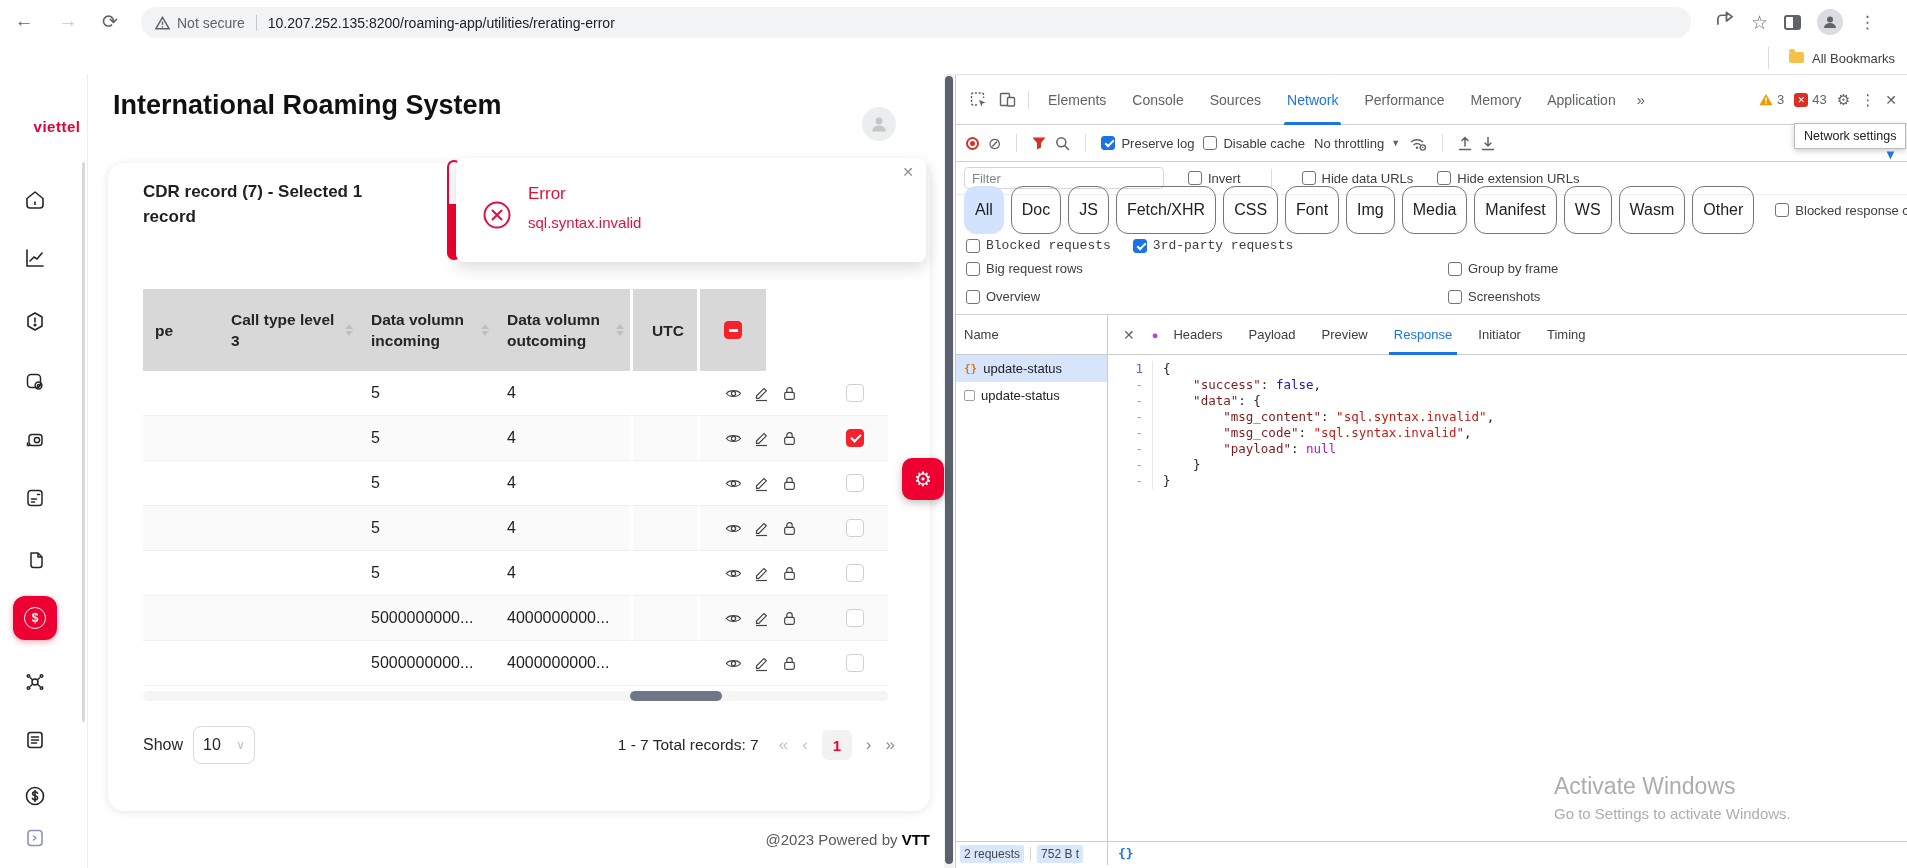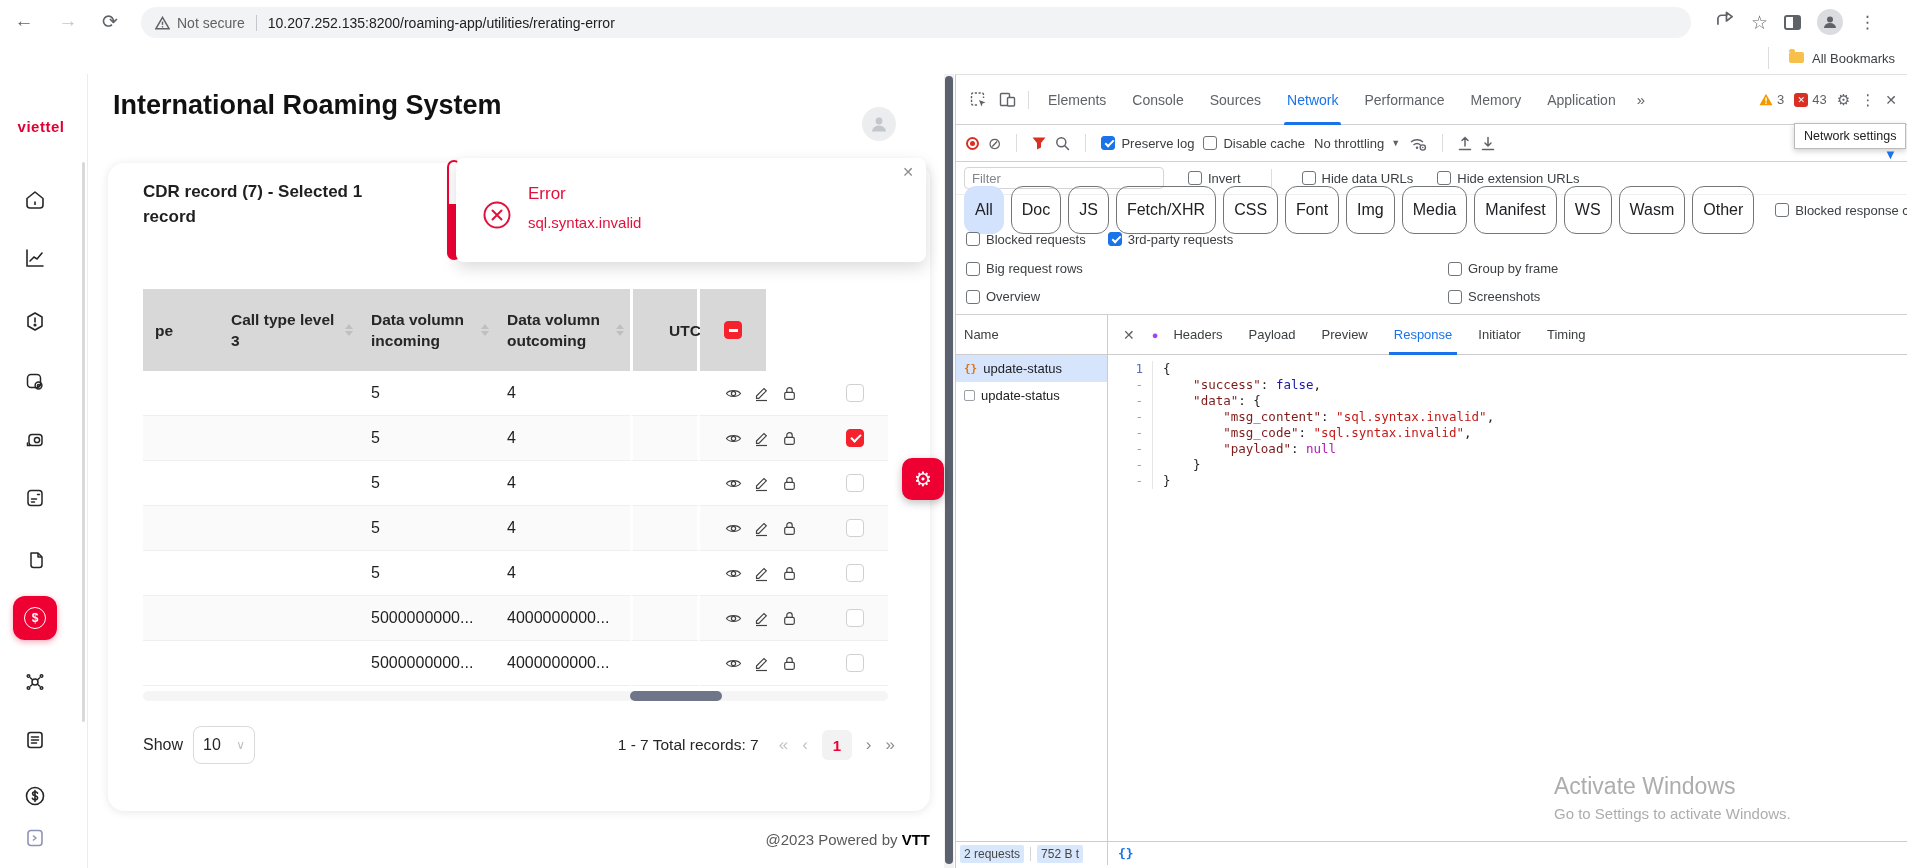--- a/index.html
+++ b/index.html
@@ -26,21 +26,21 @@
   .folder-ic::before { content:""; position:absolute; left:0; top:-3px; width:6px; height:3px; background:#f7c04a; border-radius:2px 2px 0 0; }
   .bm-label { position:absolute; left:1812px; top:7px; font-size:13px; color:#3c4043; }
 
   
   .content { position:relative; display:flex; height:794px; }
 
   
   .app { position:relative; width:955px; height:794px; background:#fff; overflow:hidden; }
   .sidebar { position:absolute; left:0; top:0; width:88px; height:794px; border-right:1px solid #ececec; background:#fff; }
   .sb-scroll { position:absolute; right:2px; top:88px; width:3px; height:560px; background:#d9d9d9; border-radius:2px; }
-  .logo { position:absolute; left:0; top:44px; width:82px; text-align:center; color:#e00032; font-size:15px; font-weight:700; letter-spacing:.5px; }
+  .logo { position:absolute; left:16px; top:44px; width:82px; text-align:center; color:#e00032; font-size:15px; font-weight:700; letter-spacing:.5px; }
   .sb-ic { position:absolute; left:23px; width:24px; height:24px; color:#262626; cursor:pointer; }
   .sb-active { position:absolute; left:13px; width:44px; height:44px; background:#ee0033; border-radius:12px; display:flex; align-items:center; justify-content:center; cursor:pointer; box-shadow:0 2px 6px rgba(238,0,51,.35); }
   .dollar-ring { width:22px; height:22px; border:1.6px solid currentColor; border-radius:50%; display:flex; align-items:center; justify-content:center; font-size:12px; font-weight:700; }
   .main { position:absolute; left:88px; top:0; width:867px; height:794px; }
   .app-title { position:absolute; left:25px; top:16px; font-size:27px; font-weight:700; color:#111; }
   .avatar-app { position:absolute; left:774px; top:33px; width:34px; height:34px; border-radius:50%; background:#ebedef; display:flex; align-items:center; justify-content:center; }
 
   .card { position:absolute; left:20px; top:89px; width:822px; height:648px; background:#fff; border-radius:16px; box-shadow:0 1px 10px rgba(0,0,0,.10); }
   .heading { position:absolute; left:35px; top:16px; width:255px; font-size:17px; font-weight:600; color:#1f1f1f; line-height:25px; }
 
@@ -115,21 +115,21 @@
   .dcb.on::after { content:""; position:absolute; left:3px; top:3px; width:7px; height:3px; border-left:2px solid #fff; border-bottom:2px solid #fff; transform:rotate(-45deg); }
   .throttle { display:flex; align-items:center; gap:7px; cursor:pointer; white-space:nowrap; }
   .throttle .car { font-size:9px; color:#5f6368; }
 
   .dt-filter { height:33px; display:flex; align-items:center; padding-left:8px; gap:24px; border-bottom:1px solid #eee; }
   .filter-input { width:200px; height:22px; border:1px solid #d5d5d5; border-radius:4px; padding:0 7px; font-size:13px; color:#202124; font-family:"Liberation Sans",sans-serif; }
   .filter-input::placeholder { color:#80868b; }
   .dt-pills { height:30px; display:flex; align-items:center; padding-left:8px; gap:7px; }
   .pill { border:1px solid #747775; border-radius:12px; padding:14px 10px; font-size:16px; color:#202124; cursor:pointer; white-space:nowrap; }
   .pill.sel { background:#d3e3fd; border-color:#d3e3fd; }
-  .dt-blocked { height:28px; display:flex; align-items:center; padding-left:10px; gap:22px; }
+  .dt-blocked { height:28px; display:flex; align-items:flex-end; padding-left:10px; gap:22px;font-family:Liberation Mono, monospace; }
   .dt-options { height:62px; border-bottom:1px solid #d0d0d0; position:relative; padding-top:6px; }
   .opt { position:absolute; }
 
   .split { display:flex; height:526px; }
   .net-left { width:152px; border-right:1px solid #ccc; display:flex; flex-direction:column; }
   .name-hdr { height:40px; border-bottom:1px solid #ccc; display:flex; align-items:center; padding-left:8px; color:#3c4043; background:#fff; }
   .req-row { height:27px; display:flex; align-items:center; gap:6px; padding-left:8px; font-size:13px; color:#202124; cursor:pointer; }
   .req-row.sel { background:#d7e5fc; }
   .req-ic-braces { color:#e8710a; font-family:"DejaVu Sans Mono",monospace; font-size:11px; font-weight:bold; }
   .req-ic-doc { width:11px; height:11px; border:1.5px solid #9aa0a6; border-radius:2px; }
@@ -339,21 +339,21 @@
                   </span>
                 </div>
               <div class="th c4">
                   <span>Data volumn outcoming</span>
                   <span class="sorter">
                     <i class="up"></i>
                     <i class="dn"></i>
                   </span>
                 </div>
               <div class="th c5">
-                  <span style="margin-left:24px">UTC</span>
+                  <span style="margin-left:7px">UTC</span>
                 </div>
               <div class="th c7">
                   <span class="tcb ind"></span>
                 </div>
             </div>
 
             <div class="trow">
               <div class="td c1"></div>
                 <div class="td c2"></div>
               <div class="td c3">5</div>

